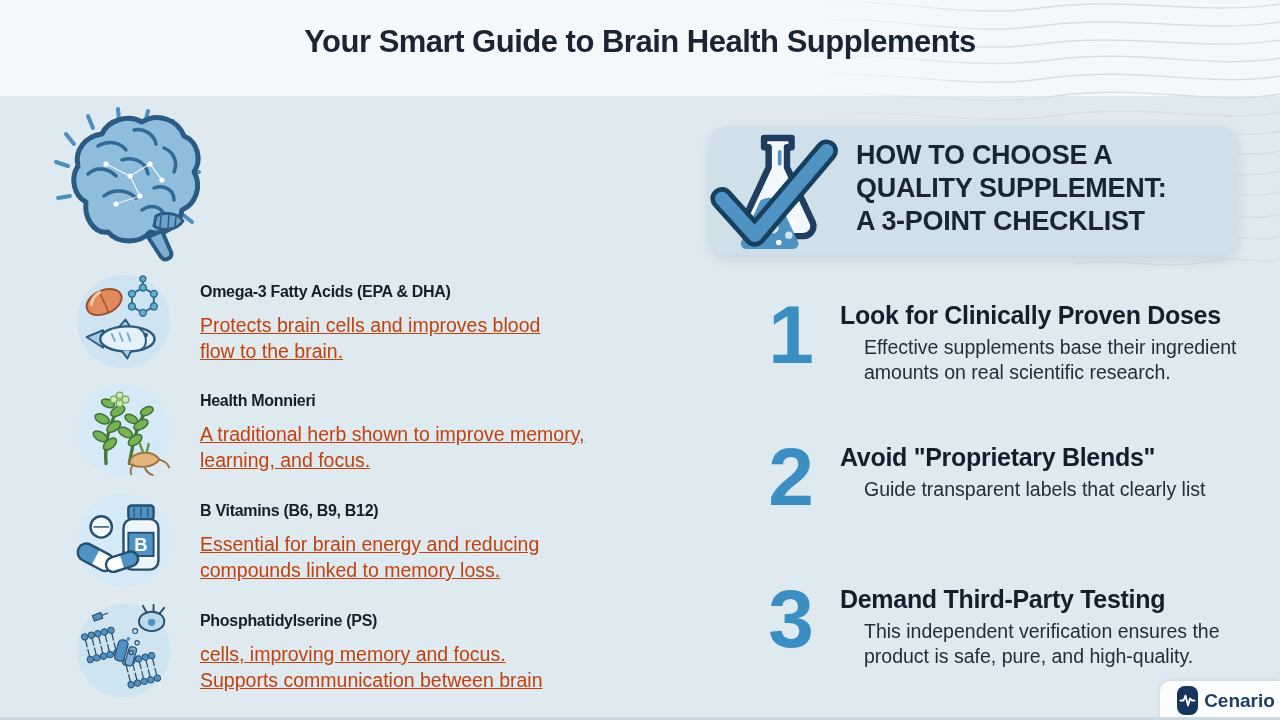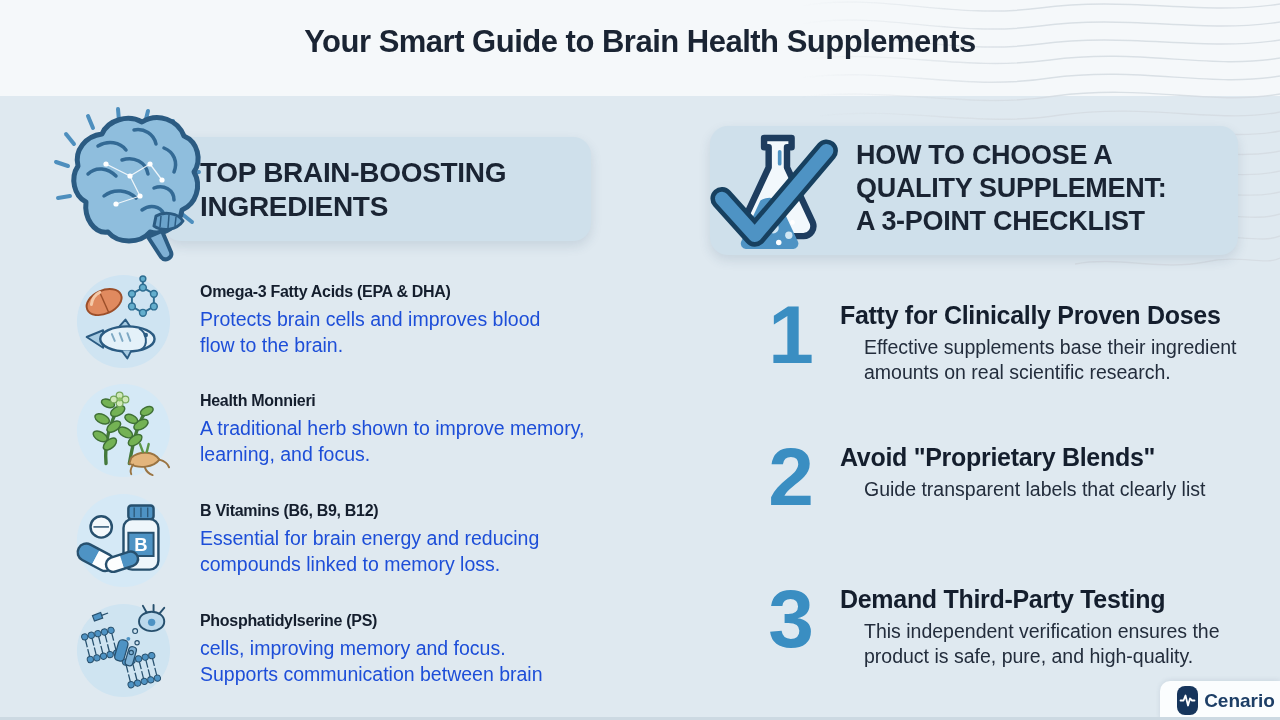--- a/index.html
+++ b/index.html
@@ -26,21 +26,21 @@
   .band-right .band-heading { padding:13px 10px 0 146px; font-size:27px; line-height:1.23; }
 
   .brain-wrap { position:absolute; left:46px; top:104px; width:166px; height:164px; }
   .flask-wrap { position:absolute; left:706px; top:127px; width:140px; height:133px; }
 
   
   .ing-item { position:absolute; left:75px; width:560px; }
   .ing-icon { position:absolute; left:0; top:0; width:97px; height:97px; }
   .ing-text { position:absolute; left:125px; top:10px; width:420px; }
   .ing-title { font-size:16px; font-weight:800; color:#141e2d; letter-spacing:-0.3px; line-height:1.1; }
-  .ing-desc { margin-top:5px; font-size:19.5px; font-weight:500; color:#1d4ed8; line-height:1.36; }
+  .ing-desc { margin-top:11px; font-size:19.5px; font-weight:500; color:#c2410c; line-height:1.36;text-decoration:underline; }
   .ing-desc span { display:block; }
 
   
   .chk-item { position:absolute; left:757px; width:500px; }
   .chk-num { position:absolute; left:0; top:-4px; width:66px; text-align:center;
              font-size:82px; font-weight:800; color:#3a8ec2; line-height:0.95; letter-spacing:-2px; }
   .chk-text { position:absolute; left:83px; top:2px; width:415px; }
   .chk-title { font-size:25px; font-weight:800; color:#141e2d; letter-spacing:-0.3px; line-height:1.1; }
   .chk-desc { margin-top:5px; font-size:19.5px; font-weight:500; color:#232d3c; line-height:1.33;margin-left:24px; }
   .chk-desc span { display:block; }
@@ -76,26 +76,20 @@
       <path d="M180,220 C240,211 290,229 345,218 C400,207 450,224 480,214"></path>
       <path d="M225,242 C280,234 325,250 375,240 C420,230 460,245 480,236"></path>
       <path d="M275,264 C320,256 360,271 405,262 C440,254 465,266 480,258"></path>
     </g>
   </svg>
 
   <div class="page-title">
     <span class="t-reg">Your Smart Guide to </span><span class="t-bold">Brain Health Supplements</span>
   </div>
 
-  <div class="band band-left">
-    <div class="band-heading">
-      <div>TOP BRAIN-BOOSTING</div>
-      <div>INGREDIENTS</div>
-    </div>
-  </div>
 
   <div class="brain-wrap">
     <svg viewBox="0 0 166 164" width="166" height="164">
       <g stroke="#4e8fbe" stroke-width="4" stroke-linecap="round">
         <line x1="20" y1="30" x2="28" y2="40"></line>
           <line x1="42" y1="12" x2="47" y2="24"></line>
         <line x1="72" y1="5" x2="73" y2="17"></line>
           <line x1="102" y1="7" x2="99" y2="19"></line>
         <line x1="127" y1="17" x2="120" y2="27"></line>
           <line x1="145" y1="37" x2="134" y2="45"></line>
@@ -357,21 +351,21 @@
       <circle cx="78" cy="126" r="3" fill="#ffffff"></circle>
       <circle cx="93" cy="104" r="2.5" fill="#ffffff"></circle>
       <path d="M16,78 L52,118 L130,26" fill="none" stroke="#17405f" stroke-width="25" stroke-linecap="round" stroke-linejoin="round"></path>
       <path d="M16,78 L52,118 L130,26" fill="none" stroke="#4e93c4" stroke-width="15" stroke-linecap="round" stroke-linejoin="round"></path>
     </svg>
   </div>
 
   <div class="chk-item" style="top:300px">
     <div class="chk-num">1</div>
     <div class="chk-text">
-      <div class="chk-title">Fatty for Clinically Proven Doses</div>
+      <div class="chk-title">Look for Clinically Proven Doses</div>
       <div class="chk-desc">
         <span>Effective supplements base their ingredient</span>
         <span>amounts on real scientific research.</span>
       </div>
     </div>
   </div>
 
   <div class="chk-item" style="top:442px">
     <div class="chk-num">2</div>
     <div class="chk-text">

